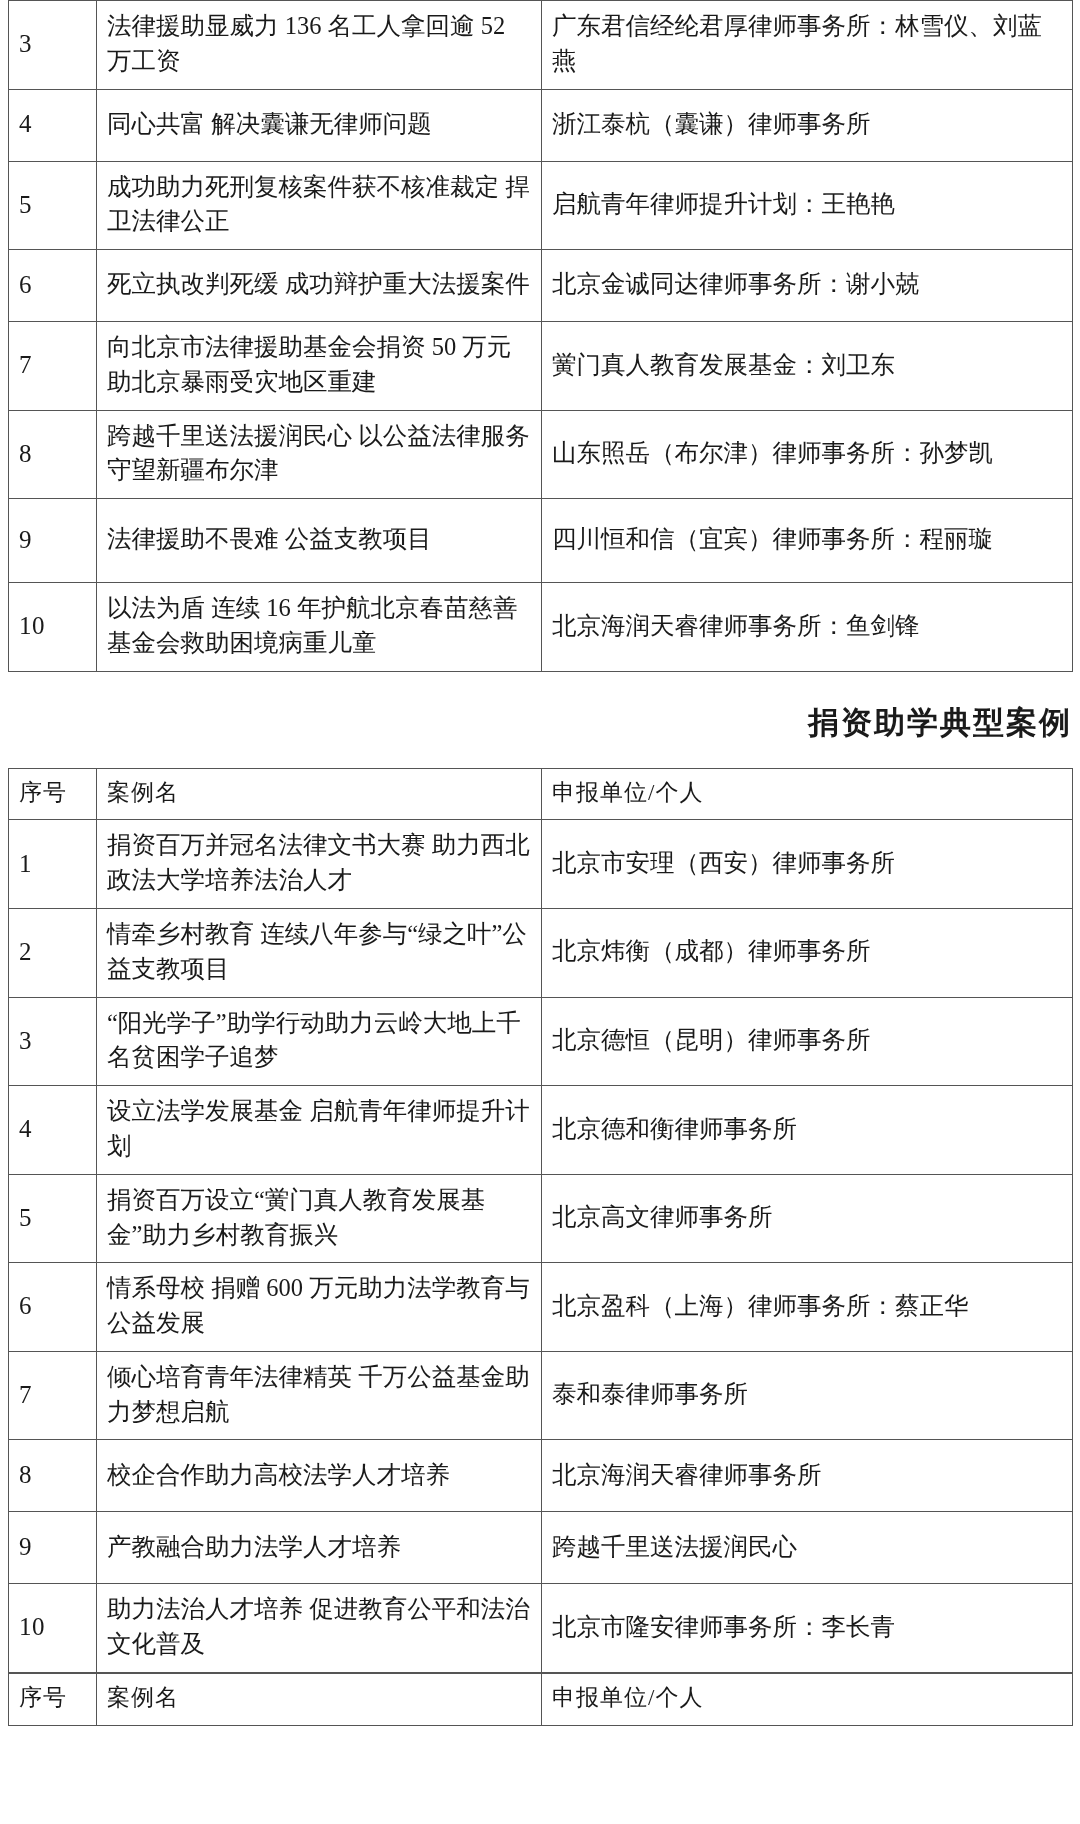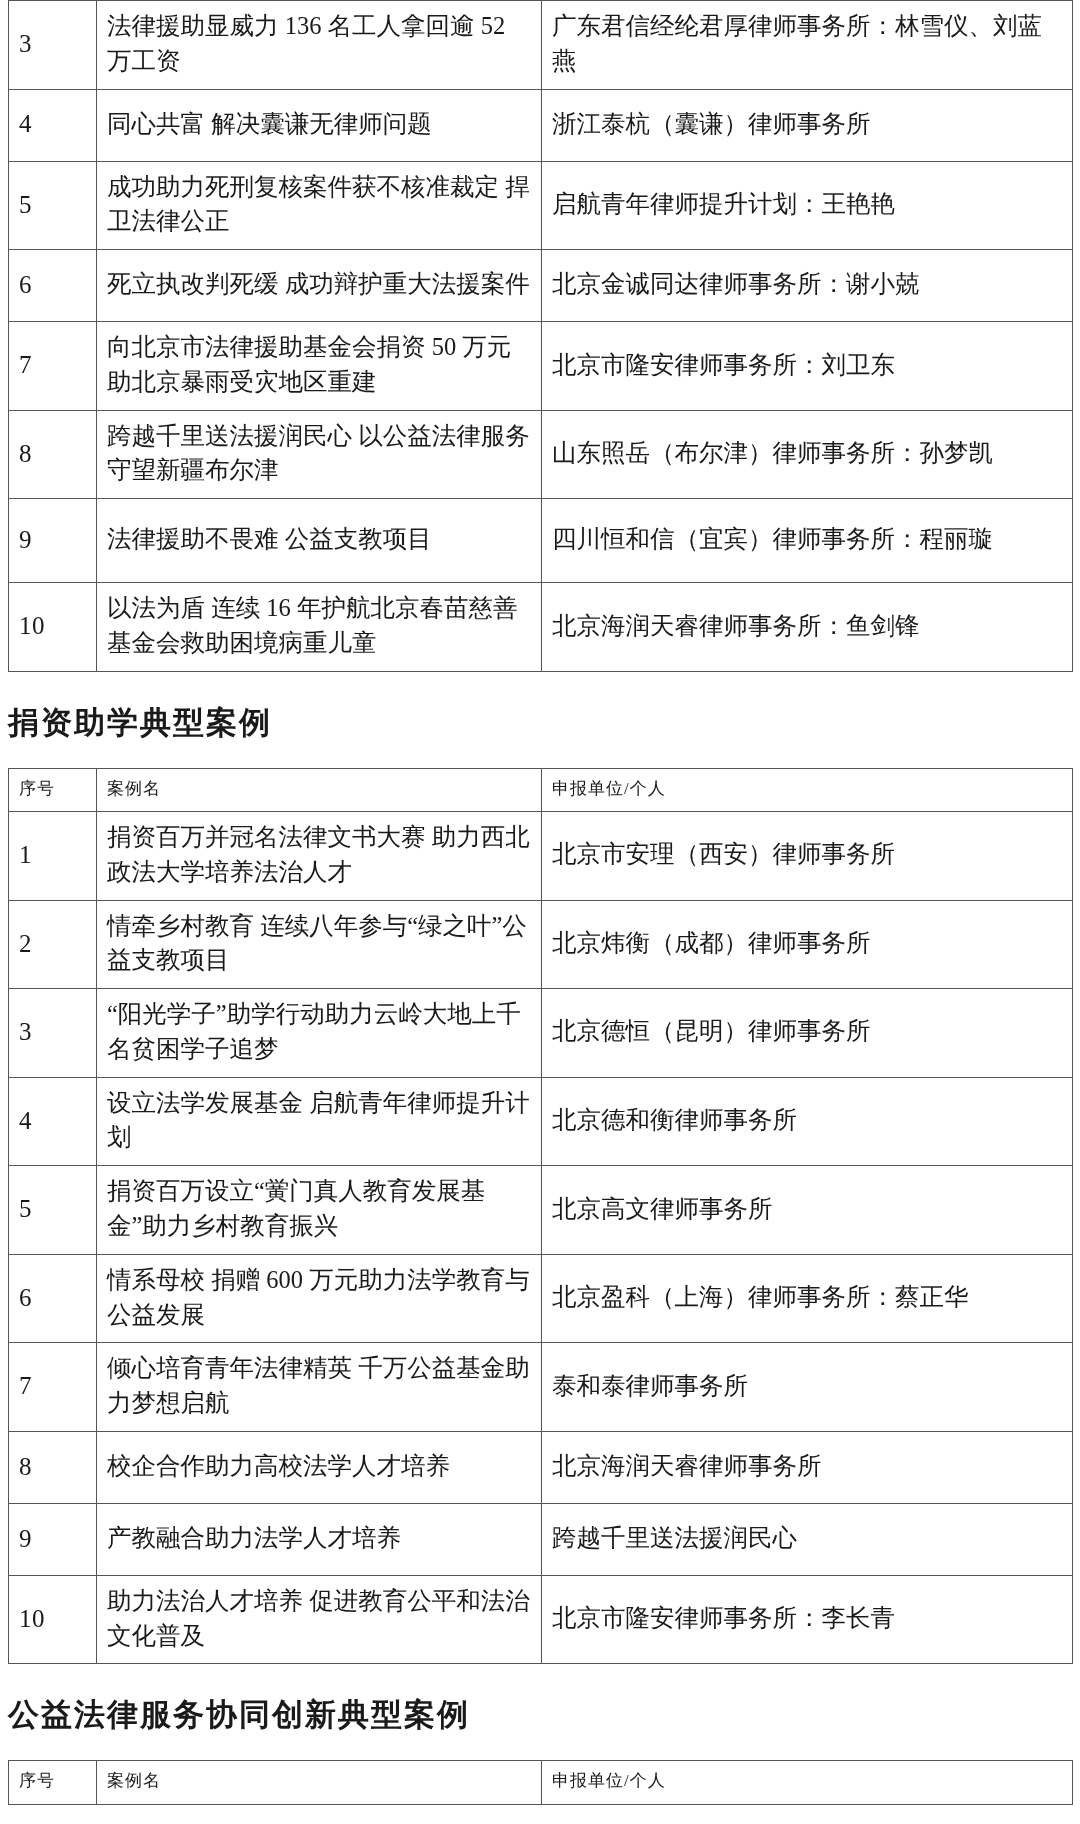--- a/index.html
+++ b/index.html
@@ -46,28 +46,28 @@
     text-align: center;
     font-size: 25px;
     letter-spacing: .5px;
   }
   td.name { padding-left: 14px; }
   td.unit { padding-left: 16px; }
 
   thead th {
     text-align: center;
     font-weight: bold;
-    font-size: 17px;
+    font-size: 23px;
     padding-top: 21px;
     padding-bottom: 21px;
     letter-spacing: 1px;
   }
 
   .section-title {
-    text-align: left;
+    text-align: right;
     font-weight: bold;
     font-size: 31px;
     letter-spacing: 2px;
     padding: 26px 0 24px 0;
     margin: 0;
     font-family: "Liberation Serif", "DejaVu Serif", serif;
   }
   .sec-gap-top { padding-top: 30px; }
 
   
@@ -102,21 +102,21 @@
             <td class="unit">启航青年律师提升计划：王艳艳</td>
           </tr>
           <tr class="h1">
             <td class="num">6</td>
             <td class="name">死立执改判死缓  成功辩护重大法援案件</td>
             <td class="unit">北京金诚同达律师事务所：谢小兢</td>
           </tr>
           <tr class="h2">
             <td class="num">7</td>
             <td class="name">向北京市法律援助基金会捐资 50 万元助北京暴雨受灾地区重建</td>
-            <td class="unit">北京市隆安律师事务所：刘卫东</td>
+            <td class="unit">黉门真人教育发展基金：刘卫东</td>
           </tr>
           <tr class="h2">
             <td class="num">8</td>
             <td class="name">跨越千里送法援润民心  以公益法律服务守望新疆布尔津</td>
             <td class="unit">山东照岳（布尔津）律师事务所：孙梦凯</td>
           </tr>
           <tr class="h2">
             <td class="num">9</td>
             <td class="name">法律援助不畏难  公益支教项目</td>
             <td class="unit">四川恒和信（宜宾）律师事务所：程丽璇</td>
@@ -188,21 +188,20 @@
             <td class="name">产教融合助力法学人才培养</td>
             <td class="unit">跨越千里送法援润民心</td>
           </tr>
           <tr class="h2">
             <td class="num">10</td>
             <td class="name">助力法治人才培养  促进教育公平和法治文化普及</td>
             <td class="unit">北京市隆安律师事务所：李长青</td>
           </tr>
         </tbody>
       </table>
-      <div class="section-title sec-gap-top">公益法律服务协同创新典型案例</div>
       <table class="doc-table">
         <colgroup>
           <col class="c-num">
           <col class="c-name">
           <col class="c-unit">
         </colgroup>
         <thead>
           <tr>
             <th>序号</th>
             <th>案例名</th>

